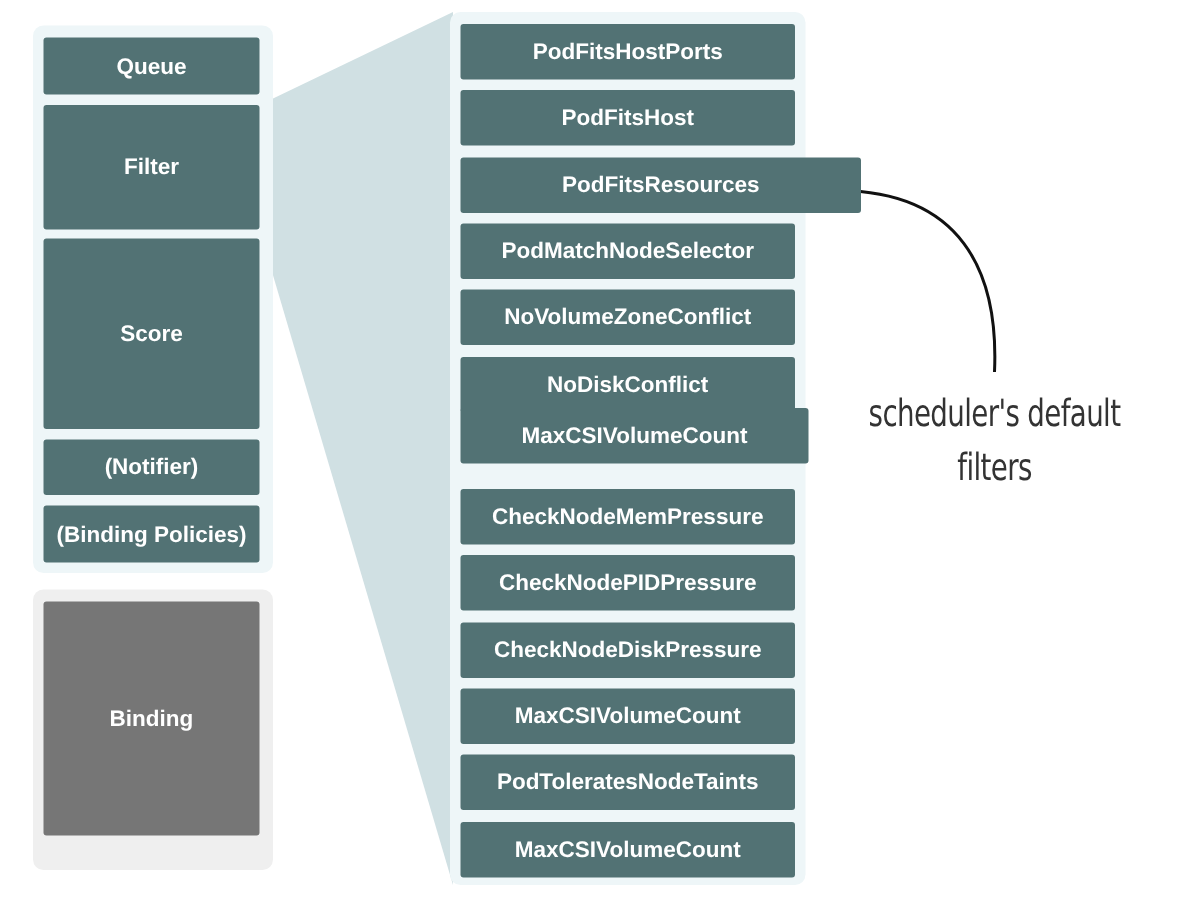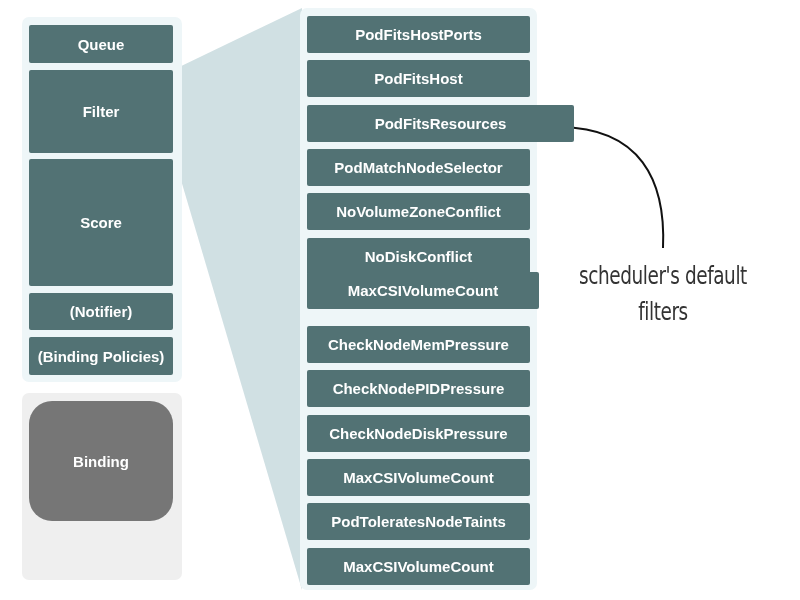--- a/index.html
+++ b/index.html
@@ -30,21 +30,21 @@
 </svg>
 
 <div class="panel panel-light" style="left:22px; top:17px; width:160px; height:365px;"></div>
 <div class="box teal" style="left:29px; top:25px; width:144px; height:38px;">Queue</div>
 <div class="box teal" style="left:29px; top:70px; width:144px; height:83px;">Filter</div>
 <div class="box teal" style="left:29px; top:159px; width:144px; height:127px;">Score</div>
 <div class="box teal" style="left:29px; top:293px; width:144px; height:37px;">(Notifier)</div>
 <div class="box teal" style="left:29px; top:337px; width:144px; height:38px;">(Binding Policies)</div>
 
 <div class="panel panel-grey" style="left:22px; top:393px; width:160px; height:187px;"></div>
-<div class="box grey" style="left:29px; top:401px; width:144px; height:120px;border-radius:23px;">Binding</div>
+<div class="box grey" style="left:29px; top:401px; width:144px; height:156px;">Binding</div>
 
 <div class="panel panel-light" style="left:300px; top:8px; width:237px; height:582px;"></div>
 <div id="filters">
     <div class="box teal" style="left: 307px; top: 16px; width: 223px; height: 37px;">PodFitsHostPorts</div>
     <div class="box teal" style="left: 307px; top: 60px; width: 223px; height: 37px;">PodFitsHost</div>
     <div class="box teal" style="left: 307px; top: 105px; width: 267px; height: 37px;">PodFitsResources</div>
     <div class="box teal" style="left: 307px; top: 149px; width: 223px; height: 37px;">PodMatchNodeSelector</div>
     <div class="box teal" style="left: 307px; top: 193px; width: 223px; height: 37px;">NoVolumeZoneConflict</div>
     <div class="box teal" style="left: 307px; top: 238px; width: 223px; height: 37px;">NoDiskConflict</div>
     <div class="box teal" style="left: 307px; top: 272px; width: 232px; height: 37px;">MaxCSIVolumeCount</div>

